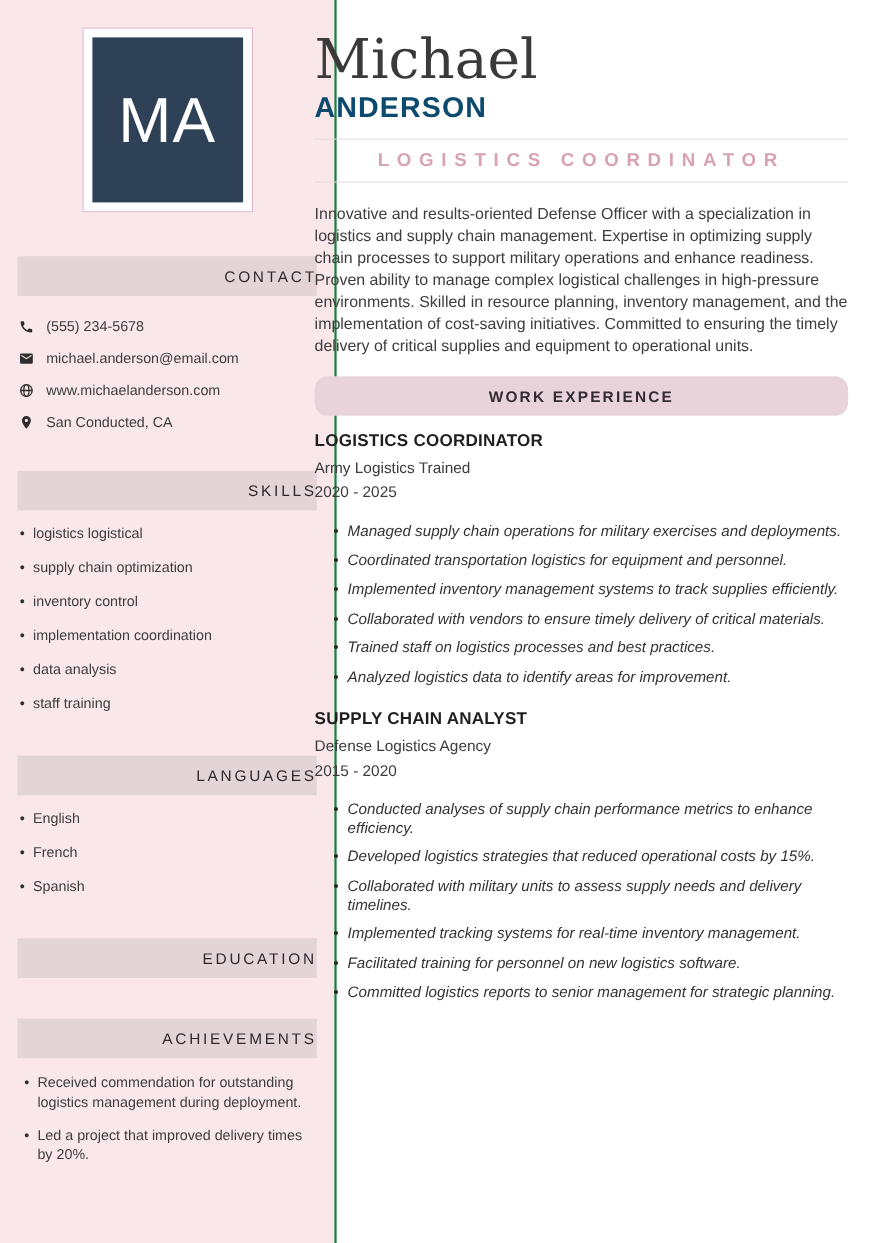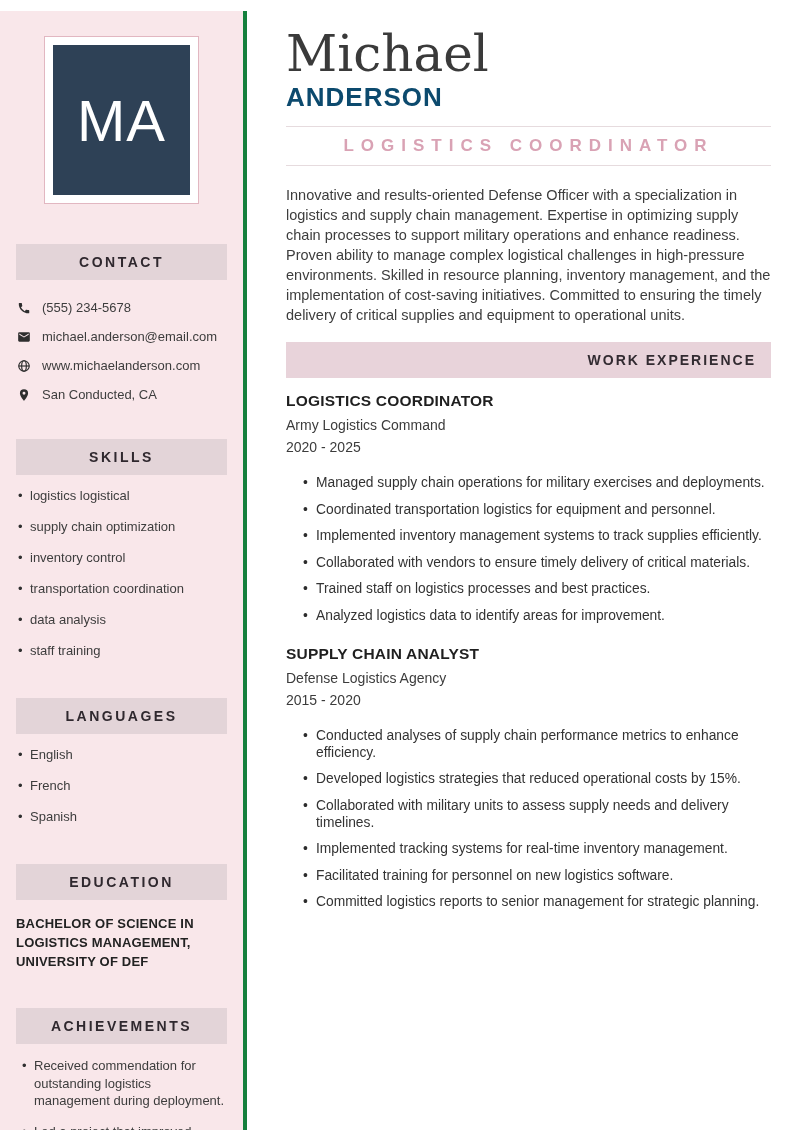--- a/index.html
+++ b/index.html
@@ -10,24 +10,24 @@
     position: relative;
     width: 800px;
     height: 1130px;
     background: #ffffff;
     overflow: hidden;
   }
 
   
   .sidebar {
     position: absolute;
-    left: 0; top: 11px; bottom: 0;
-    width: 247px;
+    left: 0; top: 0; bottom: 0;
+    width: 306px;
     background: #f9e7ea;
-    border-right: 4px solid #15803d;
+    border-right: 2px solid #15803d;
   }
   .photo-frame {
     width: 155px;
     height: 168px;
     margin: 25px auto 0 auto;
     background: #ffffff;
     border: 1px solid #e2b7c1;
     padding: 8px;
   }
   .photo {
@@ -40,24 +40,24 @@
   }
   .initials {
     color: #ffffff;
     font-size: 58px;
     font-weight: 500;
     letter-spacing: 1px;
   }
   .side-band {
     margin: 0 16px;
     background: #e3d4d8;
-    text-align: center;
+    text-align: right;
     padding: 10px 0;
     font-size: 14px;
-    font-weight: bold;
+    font-weight: normal;
     letter-spacing: 2.5px;
     color: #2f282e;
   }
   .contact-band { margin-top: 40px; }
   .contact-list { padding: 6px 3px 0 17px; }
   .contact-row {
     display: flex;
     align-items: center;
     gap: 11px;
     margin-top: 14px;
@@ -128,46 +128,47 @@
   }
   .summary {
     margin-top: 19px;
     font-size: 14.5px;
     line-height: 20px;
     color: #3d3d3d;
   }
   .work-band {
     margin-top: 17px;
     background: #e8d3da;
-    text-align: right;
+    text-align: center;
     padding: 10px 15px;
     font-size: 14px;
     font-weight: bold;
     letter-spacing: 2px;
     color: #322b31;
+    border-radius: 12px;
   }
   .job { margin-top: 14px; }
   .job + .job { margin-top: 21px; }
   .job-name {
     font-size: 15.5px;
     font-weight: bold;
     color: #1f1f1f;
     letter-spacing: 0.2px;
   }
   .job-company {
     font-size: 14px;
     color: #3c3c3c;
     margin-top: 7px;
   }
   .job-dates {
     font-size: 14px;
     color: #3c3c3c;
     margin-top: 6px;
   }
-  .job-bullets { margin-top: 19px; padding-left: 30px; list-style: none; }
+  .job-bullets { margin-top: 19px; padding-left: 30px; list-style: none; font-style: italic; }
   .job-bullets li {
     position: relative;
     font-size: 13.8px;
     color: #333333;
     margin-top: 9.5px;
     line-height: 17px;
   }
   .job-bullets li::before {
     content: "•";
     position: absolute;
@@ -224,34 +225,33 @@
         </span>
         <span>San Conducted, CA</span>
       </div>
     </div>
 
     <div class="side-band side-section-band">SKILLS</div>
     <ul class="side-list skills-list">
       <li>logistics logistical</li>
       <li>supply chain optimization</li>
       <li>inventory control</li>
-      <li>transportation coordination</li>
+      <li>implementation coordination</li>
       <li>data analysis</li>
       <li>staff training</li>
     </ul>
 
     <div class="side-band side-section-band">LANGUAGES</div>
     <ul class="side-list lang-list">
       <li>English</li>
       <li>French</li>
       <li>Spanish</li>
     </ul>
 
     <div class="side-band side-section-band">EDUCATION</div>
-    <div class="edu-text">BACHELOR OF SCIENCE IN LOGISTICS MANAGEMENT, UNIVERSITY OF DEF</div>
 
     <div class="side-band side-section-band">ACHIEVEMENTS</div>
     <ul class="side-list ach-list">
       <li>Received commendation for outstanding logistics management during deployment.</li>
       <li>Led a project that improved delivery times by 20%.</li>
 
     </ul>
   </aside>
 
   <main class="main">
@@ -262,21 +262,21 @@
     <hr class="title-rule">
     <div class="job-title-banner">LOGISTICS COORDINATOR</div>
     <hr class="title-rule" style="margin-top:0;">
 
     <p class="summary">Innovative and results-oriented Defense Officer with a specialization in logistics and supply chain management. Expertise in optimizing supply chain processes to support military operations and enhance readiness. Proven ability to manage complex logistical challenges in high-pressure environments. Skilled in resource planning, inventory management, and the implementation of cost-saving initiatives. Committed to ensuring the timely delivery of critical supplies and equipment to operational units.</p>
 
     <div class="work-band">WORK EXPERIENCE</div>
 
     <section class="job">
       <div class="job-name">LOGISTICS COORDINATOR</div>
-      <div class="job-company">Army Logistics Command</div>
+      <div class="job-company">Army Logistics Trained</div>
       <div class="job-dates">2020 - 2025</div>
       <ul class="job-bullets">
         <li>Managed supply chain operations for military exercises and deployments.</li>
         <li>Coordinated transportation logistics for equipment and personnel.</li>
         <li>Implemented inventory management systems to track supplies efficiently.</li>
         <li>Collaborated with vendors to ensure timely delivery of critical materials.</li>
         <li>Trained staff on logistics processes and best practices.</li>
         <li>Analyzed logistics data to identify areas for improvement.</li>
       </ul>
     </section>

